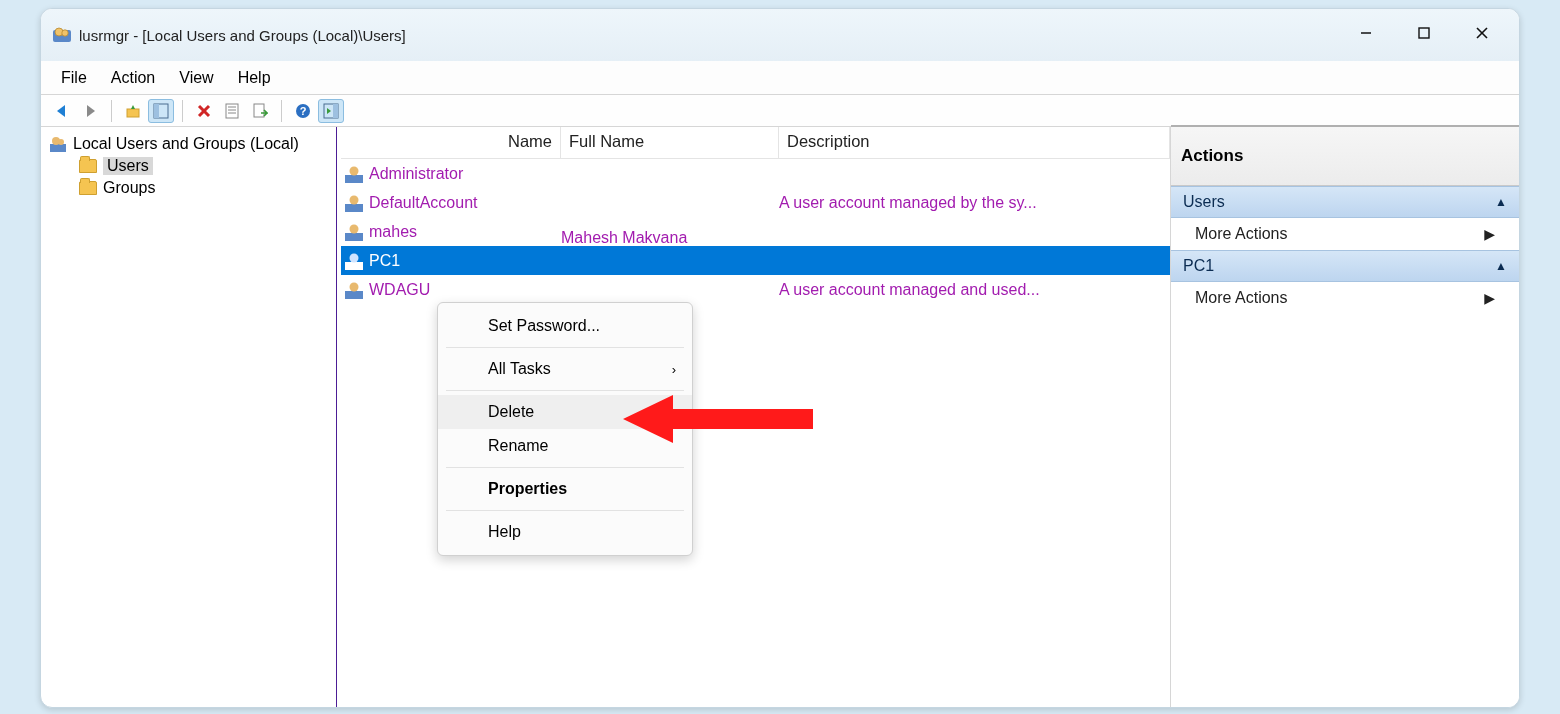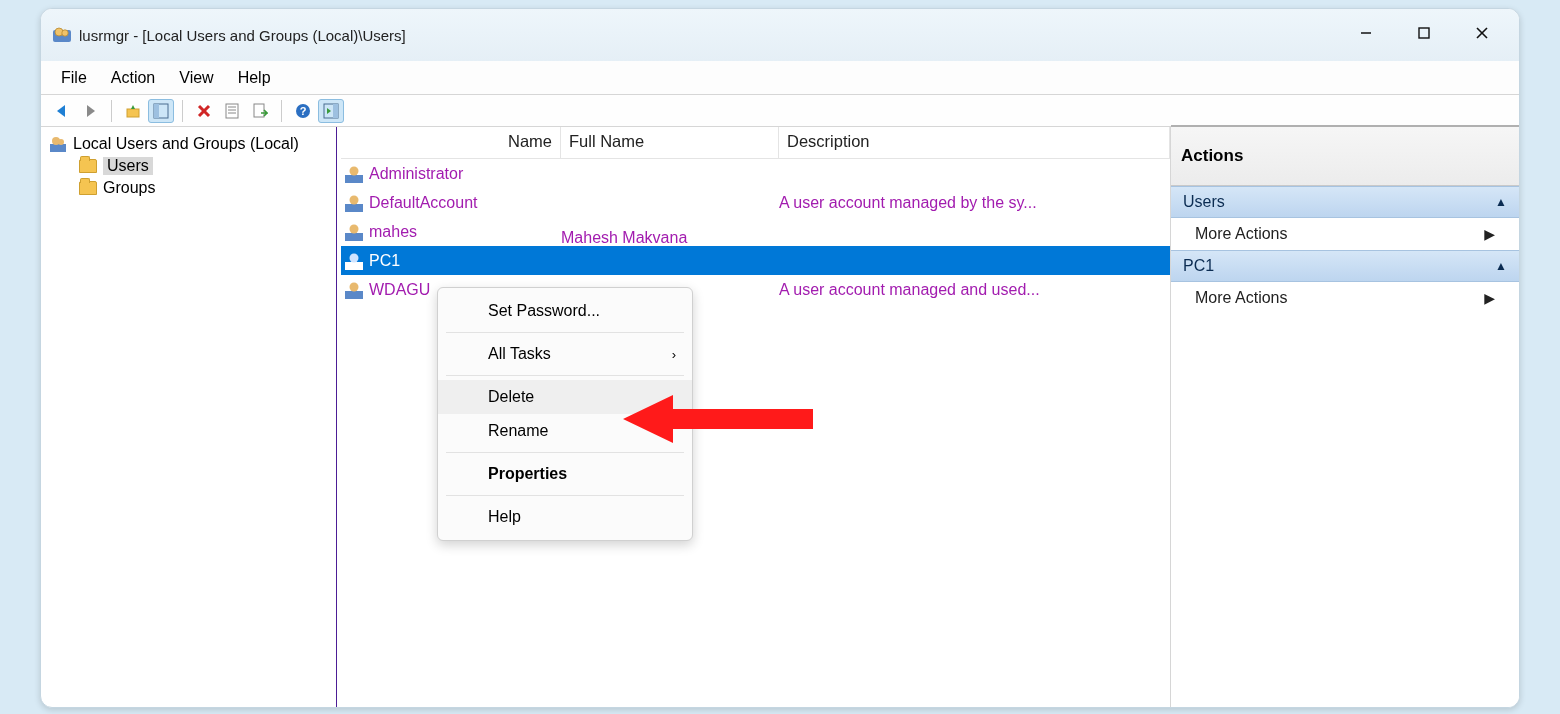--- a/index.html
+++ b/index.html
@@ -132,21 +132,21 @@
   .action-item{
     padding:7px 24px;
     font-size:16px;
     display:flex; align-items:center;
     color:#222;
   }
   .action-item .chev{margin-left:auto;font-size:14px;}
   
   .context-menu{
     position:absolute;
-    left:396px; top:160px;
+    left:396px; top:175px;
     width:256px;
     background:#fbfbfb;
     border:1px solid #d0d0d0;
     box-shadow:0 4px 12px rgba(0,0,0,0.18);
     border-radius:6px;
     padding:6px 0;
     font-size:16px;
     z-index:10;
   }
   .cm-item{

